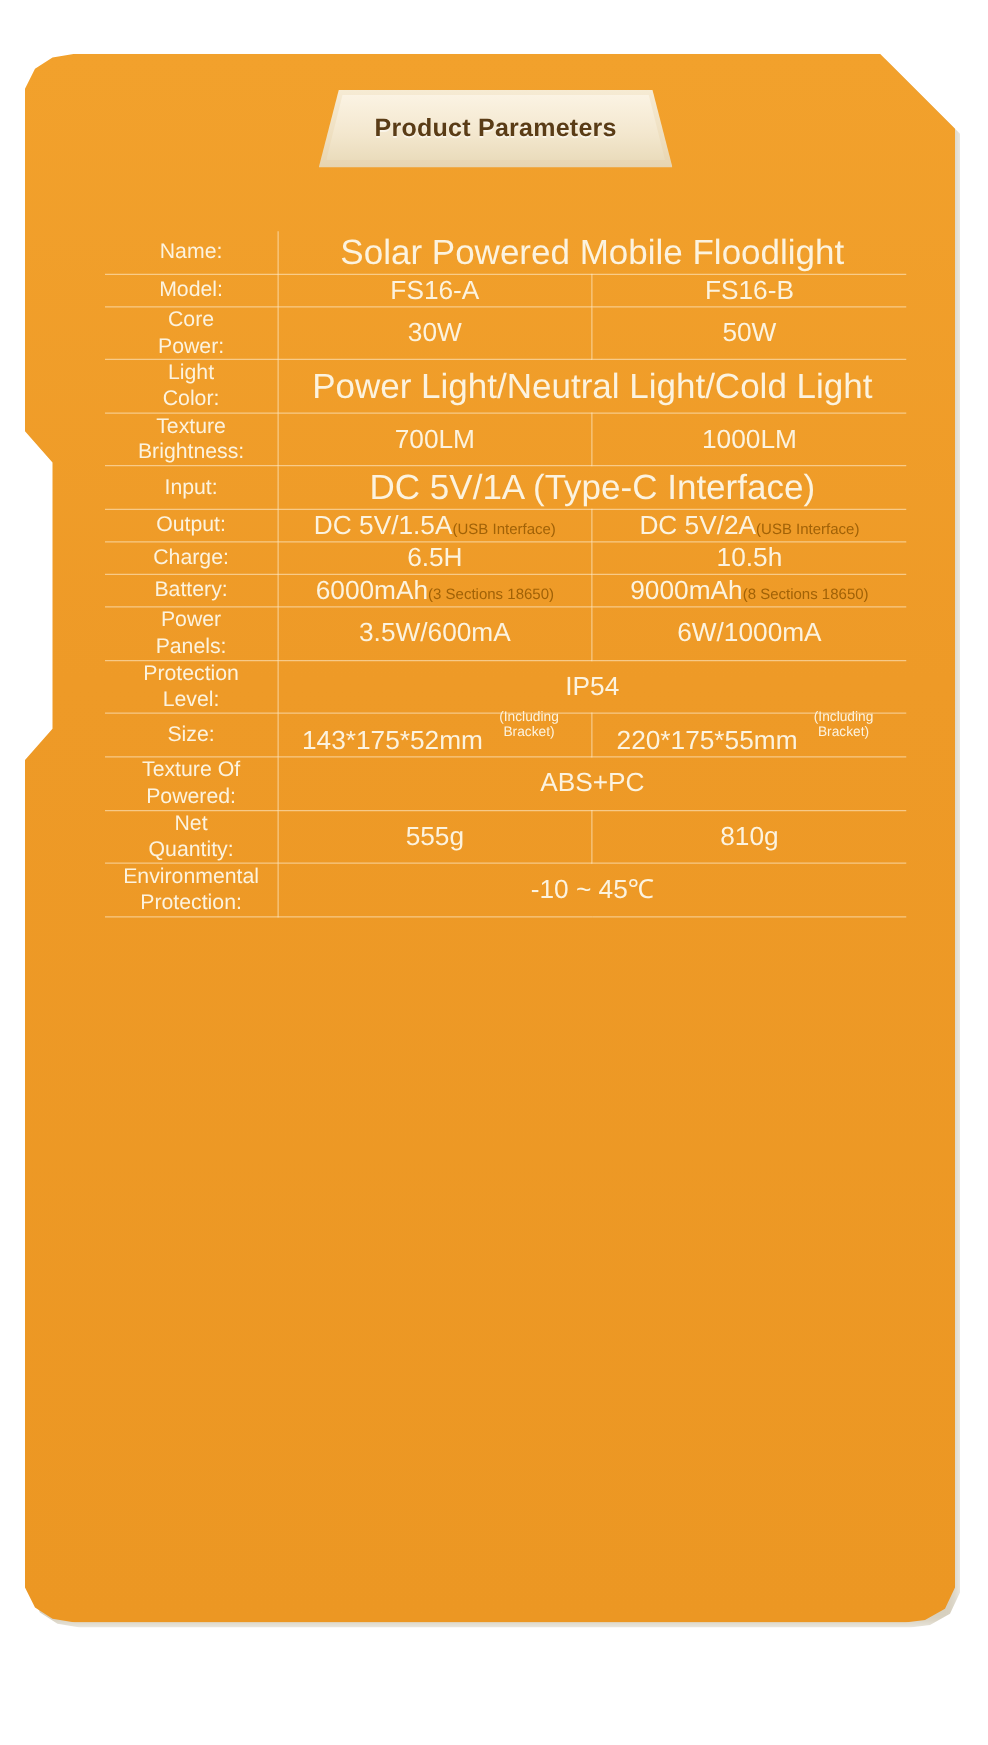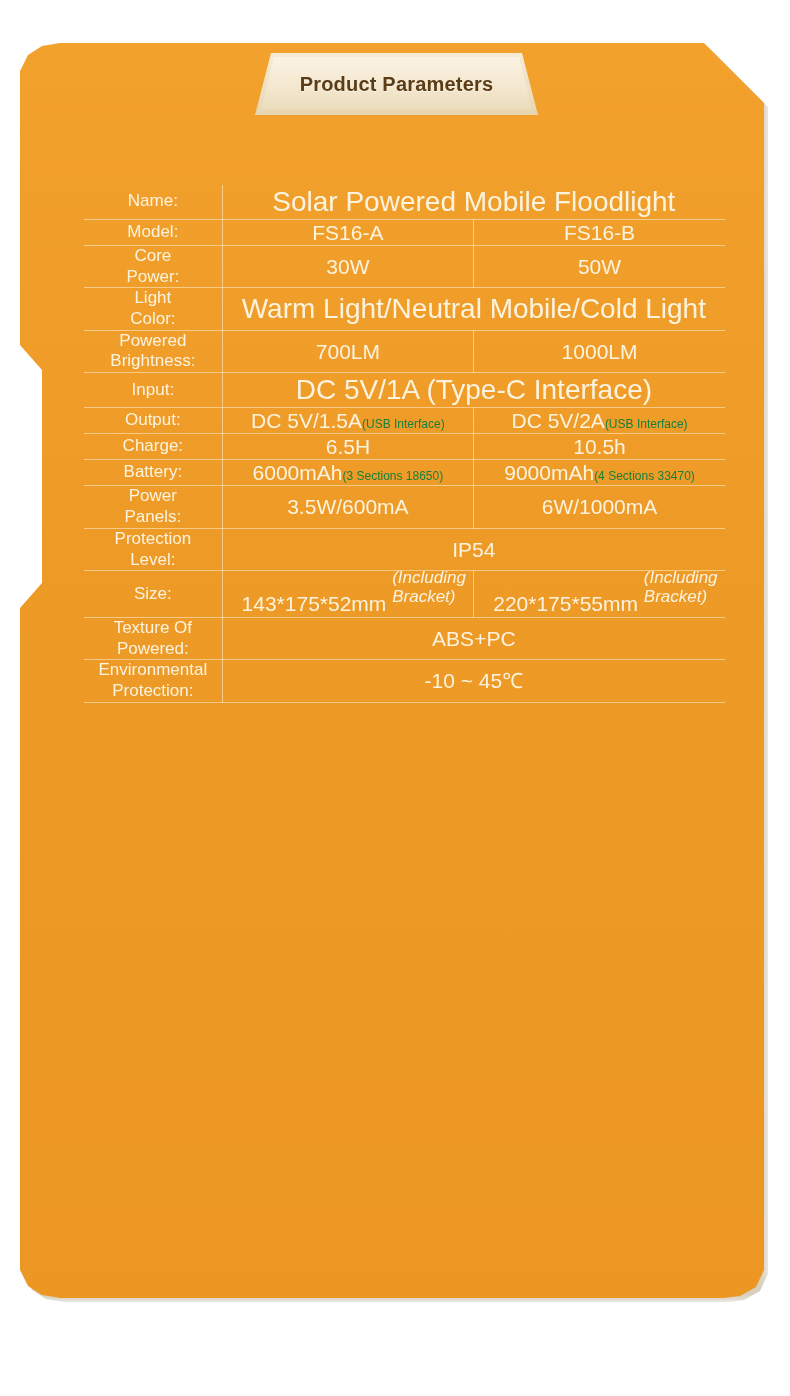--- a/index.html
+++ b/index.html
@@ -67,21 +67,21 @@
       744px 1227px, 736px 1244px, 720px 1253px, 704px 1255px,
       40px 1255px, 22px 1252px, 8px 1243px, 0px 1227px,
       0px 565px, 22px 540px, 22px 327px, 0px 302px
     );
   }
 
   
   .banner-wrap {
     position: absolute;
     left: 255px;
-    top: 53px;
+    top: 72px;
     width: 283px;
     height: 78px;
   }
   .banner-outer {
     position: absolute;
     inset: 0;
     background: linear-gradient(180deg, #F6EBD4 0%, #EDDDBD 55%, #E2CDA4 100%);
     -webkit-clip-path: polygon(16px 0px, 267px 0px, 283px 62px, 0px 62px);
     clip-path: polygon(16px 0px, 267px 0px, 283px 62px, 0px 62px);
   }
@@ -149,33 +149,32 @@
     font-size: 21px;
     line-height: 1.2;
     padding: 14px 6px;
     white-space: nowrap;
     color: #FCF2DD;
   }
   .value-cell.wide { font-size: 28px; }
 
   .sub {
     font-size: 12px;
-    color: #15803d;
+    color: #a16207;
   }
   .sub-stack {
     display: inline-block;
     vertical-align: super;
-    font-size: 17px;
+    font-size: 11px;
     line-height: 1.08;
     text-align: center;
     white-space: normal;
     width: 62px;
     position: relative;
     top: -2px;
-    font-style: italic;
   }
 </style>
 </head>
 <body>
 
 <div class="page">
 
   <div class="card-shadow"></div>
   <div class="card"></div>
 
@@ -211,26 +210,26 @@
         </td>
         <td class="value-cell">30W</td>
         <td class="value-cell">50W</td>
       </tr>
 
       <tr>
         <td class="label-cell">
           <div>Light</div>
           <div>Color:</div>
         </td>
-        <td class="value-cell wide" colspan="2">Warm Light/Neutral Mobile/Cold Light</td>
-      </tr>
-
-      <tr>
-        <td class="label-cell">
-          <div>Powered</div>
+        <td class="value-cell wide" colspan="2">Power Light/Neutral Light/Cold Light</td>
+      </tr>
+
+      <tr>
+        <td class="label-cell">
+          <div>Texture</div>
           <div>Brightness:</div>
         </td>
         <td class="value-cell">700LM</td>
         <td class="value-cell">1000LM</td>
       </tr>
 
       <tr>
         <td class="label-cell">Input:</td>
         <td class="value-cell wide" colspan="2">DC 5V/1A (Type-C Interface)</td>
       </tr>
@@ -251,21 +250,21 @@
         <td class="value-cell">6.5H</td>
         <td class="value-cell">10.5h</td>
       </tr>
 
       <tr>
         <td class="label-cell">Battery:</td>
         <td class="value-cell">
           <span>6000mAh</span><span class="sub">(3 Sections 18650)</span>
         </td>
         <td class="value-cell">
-          <span>9000mAh</span><span class="sub">(4 Sections 33470)</span>
+          <span>9000mAh</span><span class="sub">(8 Sections 18650)</span>
         </td>
       </tr>
 
       <tr>
         <td class="label-cell">
           <div>Power</div>
           <div>Panels:</div>
         </td>
         <td class="value-cell">3.5W/600mA</td>
         <td class="value-cell">6W/1000mA</td>
@@ -292,20 +291,28 @@
       </tr>
 
       <tr>
         <td class="label-cell">
           <div>Texture Of</div>
           <div>Powered:</div>
         </td>
         <td class="value-cell" colspan="2">ABS+PC</td>
       </tr>
 
+      <tr>
+        <td class="label-cell">
+          <div>Net</div>
+          <div>Quantity:</div>
+        </td>
+        <td class="value-cell">555g</td>
+        <td class="value-cell">810g</td>
+      </tr>
 
       <tr>
         <td class="label-cell">
           <div>Environmental</div>
           <div>Protection:</div>
         </td>
         <td class="value-cell" colspan="2">-10 ~ 45℃</td>
       </tr>
 
     </tbody>

